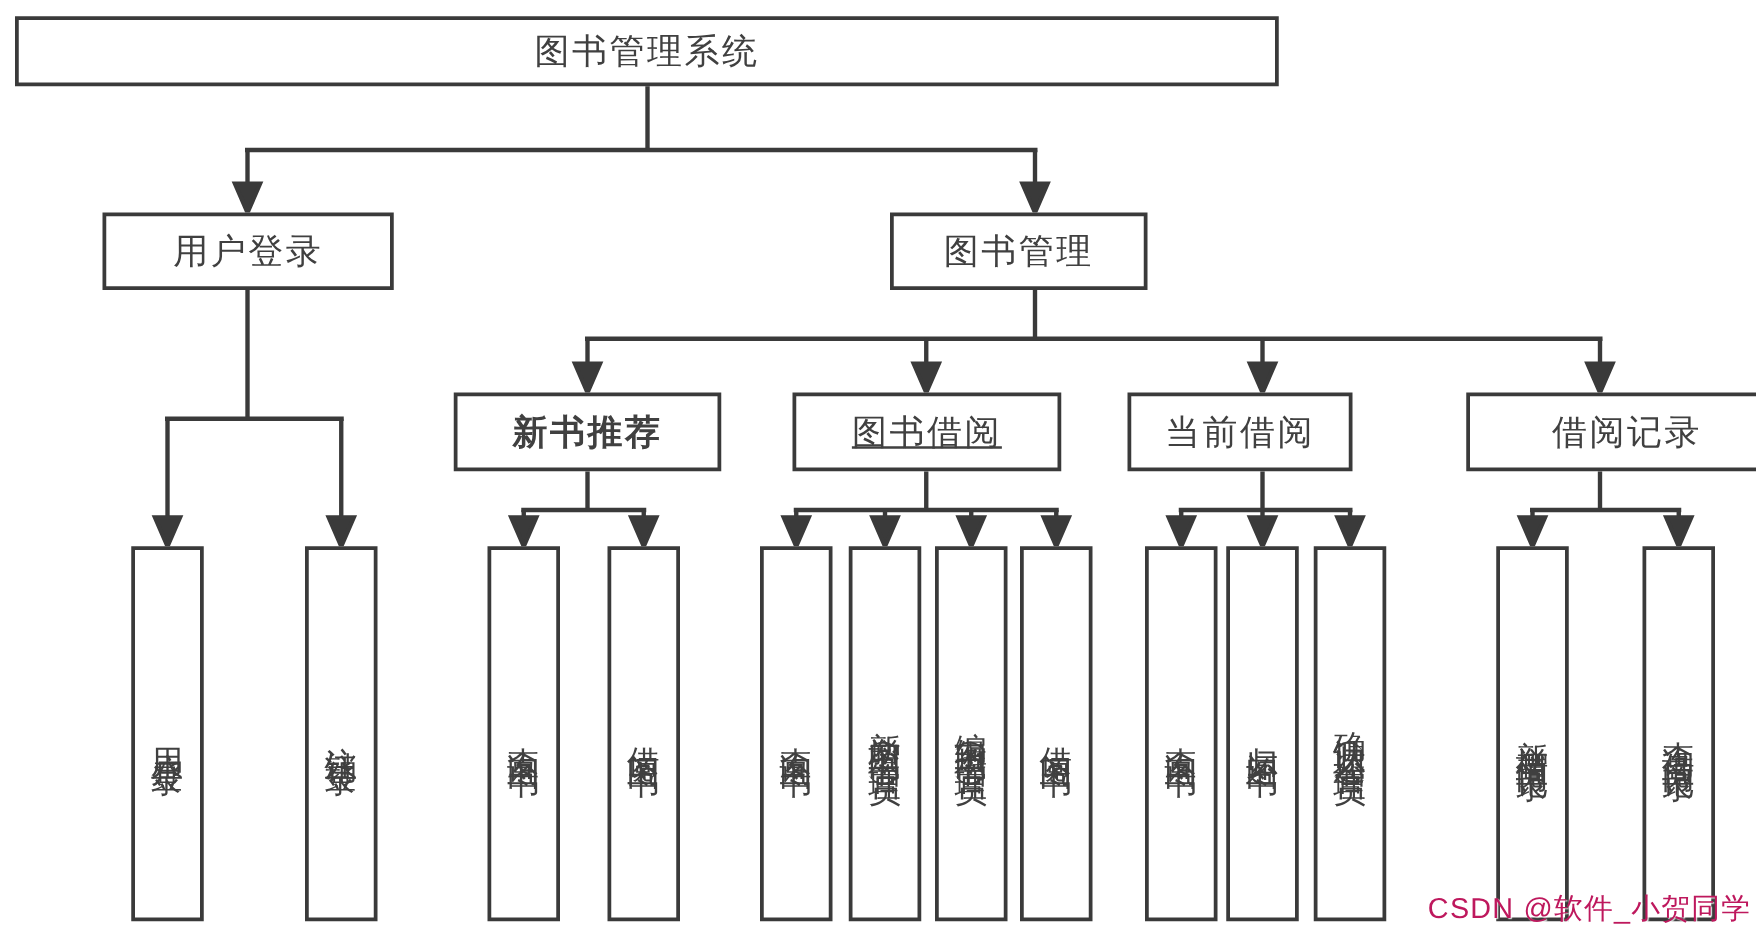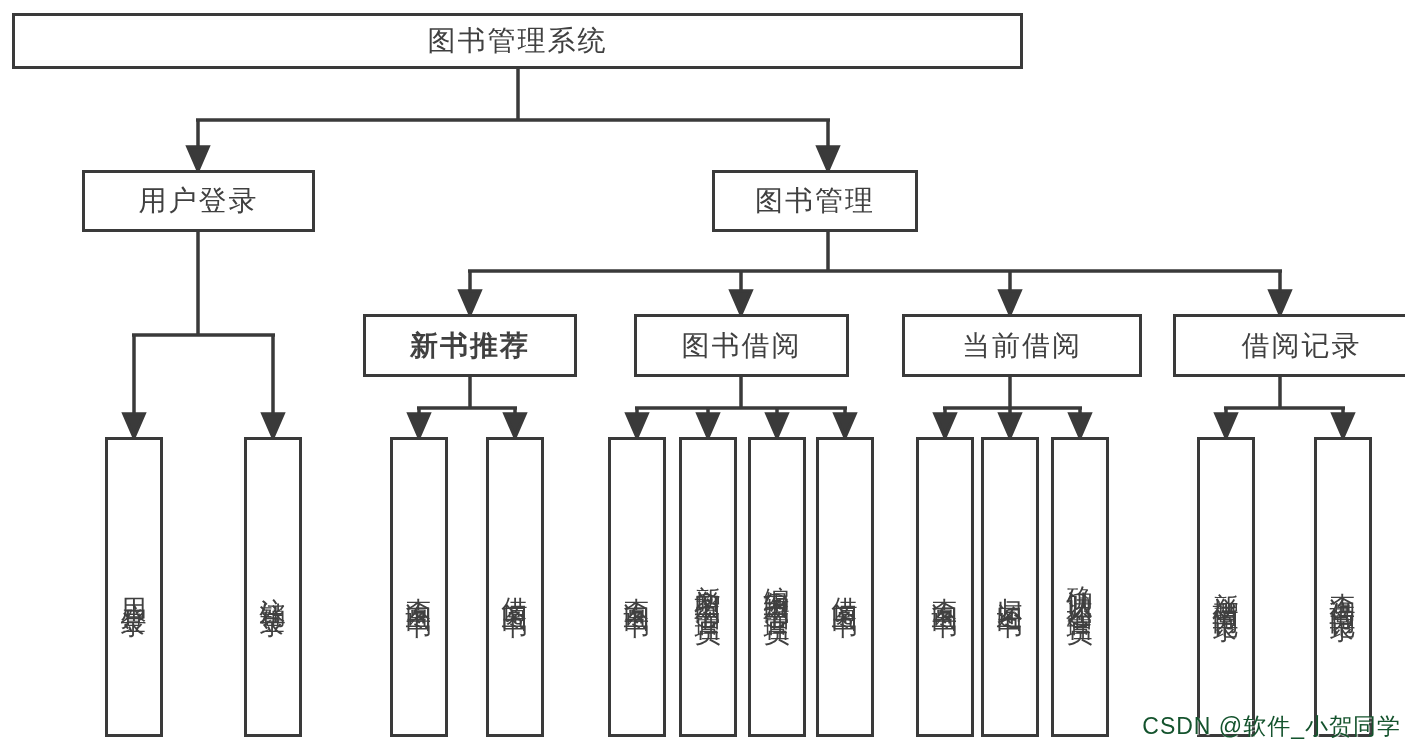--- a/index.html
+++ b/index.html
@@ -39,21 +39,21 @@
     line-height: 1;
     letter-spacing: 5px;
     color: #404040;
   }
   .watermark {
     position: absolute;
     right: 4px;
     bottom: 5px;
     font-size: 23px;
     letter-spacing: 1px;
-    color: #14532d;
+    color: #be185d;
     text-shadow: 1px 1px 1px rgba(255,255,255,0.9);
     white-space: nowrap;
   }
 </style>
 </head>
 <body>
 
 <div class="canvas">
 
   <svg class="connectors" viewBox="0 0 1405 747" xmlns="http://www.w3.org/2000/svg">
@@ -133,22 +133,22 @@
       </g>
     </g>
   </svg>
 
   <div class="node h" style="left:12px; top:13px; width:1011px; height:56px;">图书管理系统</div>
 
   <div class="node h" style="left:82px; top:170px; width:233px; height:62px;">用户登录</div>
   <div class="node h" style="left:712px; top:170px; width:206px; height:62px;">图书管理</div>
 
   <div class="node h" style="left:363px; top:314px; width:214px; height:63px;font-weight:bold;">新书推荐</div>
-  <div class="node h" style="left:634px; top:314px; width:215px; height:63px;">图书借阅</div>
-  <div class="node h" style="left:902px; top:314px; width:240px; height:63px;">当前借阅</div>
+  <div class="node h" style="left:634px; top:314px; width:215px; height:63px;text-decoration:underline;">图书借阅</div>
+  <div class="node h" style="left:902px; top:314px; width:180px; height:63px;">当前借阅</div>
   <div class="node h" style="left:1173px; top:314px; width:257px; height:63px;">借阅记录</div>
 
   <div class="node v" style="left:105px; top:437px; width:58px; height:300px;">
     <span class="vtext">用户登录</span>
   </div>
   <div class="node v" style="left:244px; top:437px; width:58px; height:300px;">
     <span class="vtext">注销登录</span>
   </div>
 
   <div class="node v" style="left:390px; top:437px; width:58px; height:300px;">

